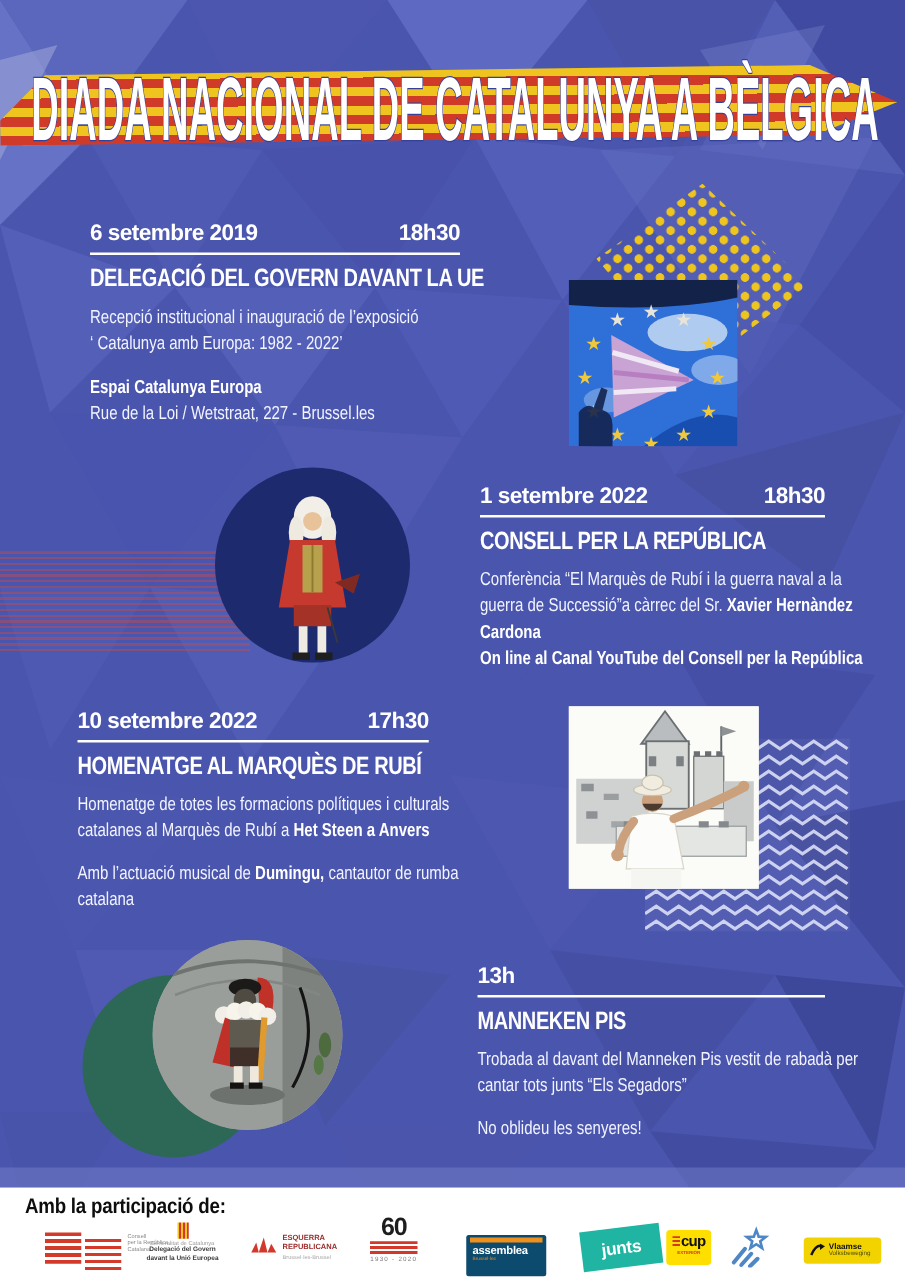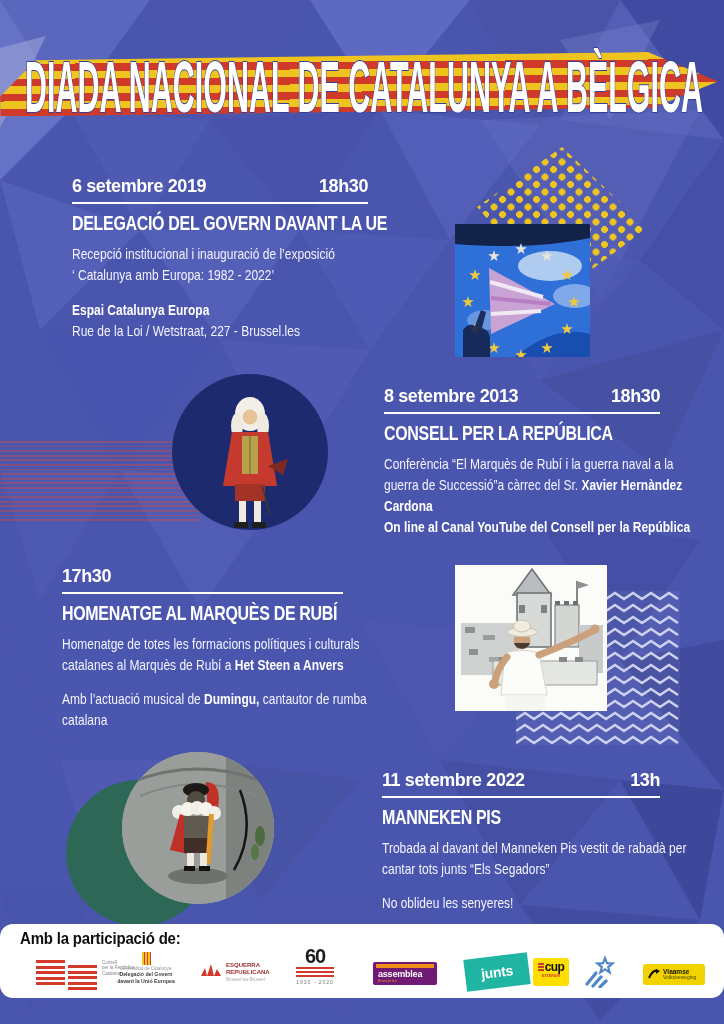--- a/index.html
+++ b/index.html
@@ -36,40 +36,40 @@
   .navycircle{position:absolute;left:172px;top:374px;width:156px;height:156px;border-radius:50%;
     background:#1d2a6e;overflow:hidden;}
   .redstripes{position:absolute;left:0;top:441px;width:200px;height:82px;opacity:.8;
     background:repeating-linear-gradient(180deg,rgba(196,74,70,.6) 0 1.8px,rgba(90,100,180,0) 1.8px 4.6px);}
   .chevron{position:absolute;left:516px;top:591px;width:164px;height:154px;background:rgba(255,255,255,.05);}
   .steenphoto{position:absolute;left:455px;top:565px;width:152px;height:146px;background:#fbfbf8;overflow:hidden;}
   .greencircle{position:absolute;left:66px;top:780px;width:146px;height:146px;border-radius:50%;background:#2d6857;}
   .mpcircle{position:absolute;left:122px;top:752px;width:152px;height:152px;border-radius:50%;overflow:hidden;background:#9a9e9b;}
   .lightband{position:absolute;left:0;top:934px;width:724px;height:16px;background:#7a85cf;opacity:.45;}
   
-  .footer{position:absolute;left:0;top:924px;width:724px;height:74px;background:#ffffff;border-radius:13px;}
+  .footer{position:absolute;left:0;top:950px;width:724px;height:74px;background:#ffffff;}
   .fhead{position:absolute;left:20px;top:5px;font-size:17px;font-weight:bold;color:#0d0d0d;
     letter-spacing:-0.2px;transform:scaleX(.88);transform-origin:0 0;white-space:nowrap;}
   .logo{position:absolute;}
   .cstack{width:29px;height:25px;background:repeating-linear-gradient(180deg,#d43a2a 0 3px,#fff 3px 5.6px);}
   .ctext{font-size:4.5px;color:#8a8a8a;line-height:1.2;margin-left:5px;}
   .gen{width:72px;text-align:center;}
   .gsen{width:9px;height:13px;margin:0 auto 1px auto;
     background:repeating-linear-gradient(90deg,#f6c724 0 1.6px,#d2392a 1.6px 3.2px);}
   .gl1{font-size:4.6px;color:#999;}
   .gl2{font-size:5.2px;font-weight:bold;color:#3a3a3a;line-height:1.25;}
   .erc{display:flex;align-items:flex-start;gap:4px;}
   .erc-t1{font-size:6px;font-weight:bold;color:#9b2c2c;line-height:1.2;}
   .erc-sub{font-size:4.5px;color:#aaa;margin-top:1px;}
   .l90{width:48px;text-align:center;}
   .l90-num{font-size:20px;font-weight:bold;color:#1d1d1d;letter-spacing:-1px;line-height:1;}
   .l90-stripes{width:38px;height:11px;margin:1px auto;
     background:repeating-linear-gradient(180deg,#d2392a 0 2px,#fff 2px 4px);}
   .l90-years{font-size:5px;color:#777;letter-spacing:1px;}
-  .anc{position:relative;width:64px;height:23px;background:#701a75;border-radius:2px;}
+  .anc{position:relative;width:64px;height:33px;background:#0c4a6e;border-radius:2px;}
   .anc-top{position:absolute;left:3px;right:3px;top:2px;height:4px;background:#ef8f1c;}
   .anc-label{position:absolute;left:5px;top:7px;color:#fff;font-weight:bold;font-size:9px;letter-spacing:-0.2px;}
   .anc-sub{position:absolute;left:5px;top:17px;color:#ef8f1c;font-size:3.8px;}
   .junts{width:64px;height:32px;background:#1fb5a2;transform:rotate(-7deg);
     display:flex;align-items:center;justify-content:center;}
   .junts span{color:#fff;font-weight:bold;font-size:14px;letter-spacing:-0.3px;}
   .cup{width:36px;height:28px;background:#ffdf00;border-radius:3px;text-align:center;padding-top:3px;box-sizing:border-box;}
   .cup-row{display:flex;align-items:center;justify-content:center;gap:1px;}
   .cup-gl{width:6px;height:9px;background:repeating-linear-gradient(180deg,#d2392a 0 1.6px,rgba(0,0,0,0) 1.6px 3.2px);}
   .cup-word{font-size:12px;font-weight:bold;color:#111;letter-spacing:-0.6px;line-height:1;}
@@ -190,32 +190,33 @@
       <rect x="67" y="127" width="7" height="22" fill="#efeae2"></rect>
       <rect x="82" y="127" width="7" height="22" fill="#efeae2"></rect>
       <rect x="62" y="148" width="14" height="6" fill="#1f1f1f"></rect>
       <rect x="80" y="148" width="14" height="6" fill="#1f1f1f"></rect>
       <line x1="90" y1="112" x2="98" y2="140" stroke="#3a3a3a" stroke-width="1.5"></line>
     </svg>
   </div>
 
   <section class="event" style="left:384px;top:386px;width:302px;">
     <div class="daterow" style="width:276px;">
-      <span>8 setembre 2013</span>
+      <span>1 setembre 2022</span>
       <span>18h30</span>
     </div>
     <h2 class="ehead">CONSELL PER LA REPÚBLICA</h2>
     <p class="body">
       <span>Conferència “El Marquès de Rubí i la guerra naval a la guerra de Successió”a càrrec del Sr. </span><span class="b">Xavier Hernàndez Cardona</span><br>
       <span class="b nowrap">On line al Canal YouTube del Consell per la República</span>
     </p>
   </section>
 
   <section class="event" style="left:62px;top:566px;width:318px;">
     <div class="daterow" style="width:281px;">
+      <span>10 setembre 2022</span>
       <span>17h30</span>
     </div>
     <h2 class="ehead">HOMENATGE AL MARQUÈS DE RUBÍ</h2>
     <p class="body">
       <span>Homenatge de totes les formacions polítiques i culturals catalanes al Marquès de Rubí a </span><span class="b">Het Steen a Anvers</span>
     </p>
     <p class="body" style="margin-top:13px;">
       <span>Amb l’actuació musical de </span><span class="b">Dumingu,</span><span> cantautor de rumba catalana</span>
     </p>
   </section>
@@ -299,21 +300,20 @@
       <rect x="87" y="62" width="5" height="50" fill="#e09a2d" transform="rotate(4 89 62)"></rect>
       <rect x="65" y="101" width="7" height="14" fill="#efe9dd"></rect>
       <rect x="78" y="101" width="7" height="14" fill="#efe9dd"></rect>
       <rect x="62" y="114" width="11" height="5" fill="#15130f"></rect>
       <rect x="77" y="114" width="11" height="5" fill="#15130f"></rect>
     </svg>
   </div>
 
   <section class="event" style="left:382px;top:770px;width:308px;">
     <div class="daterow" style="width:278px;">
-      <span>11 setembre 2022</span>
       <span>13h</span>
     </div>
     <h2 class="ehead">MANNEKEN PIS</h2>
     <p class="body">
       <span>Trobada al davant del Manneken Pis vestit de rabadà per cantar tots junts “Els Segadors”</span>
     </p>
     <p class="body" style="margin-top:13px;">
       <span>No oblideu les senyeres!</span>
     </p>
   </section>

